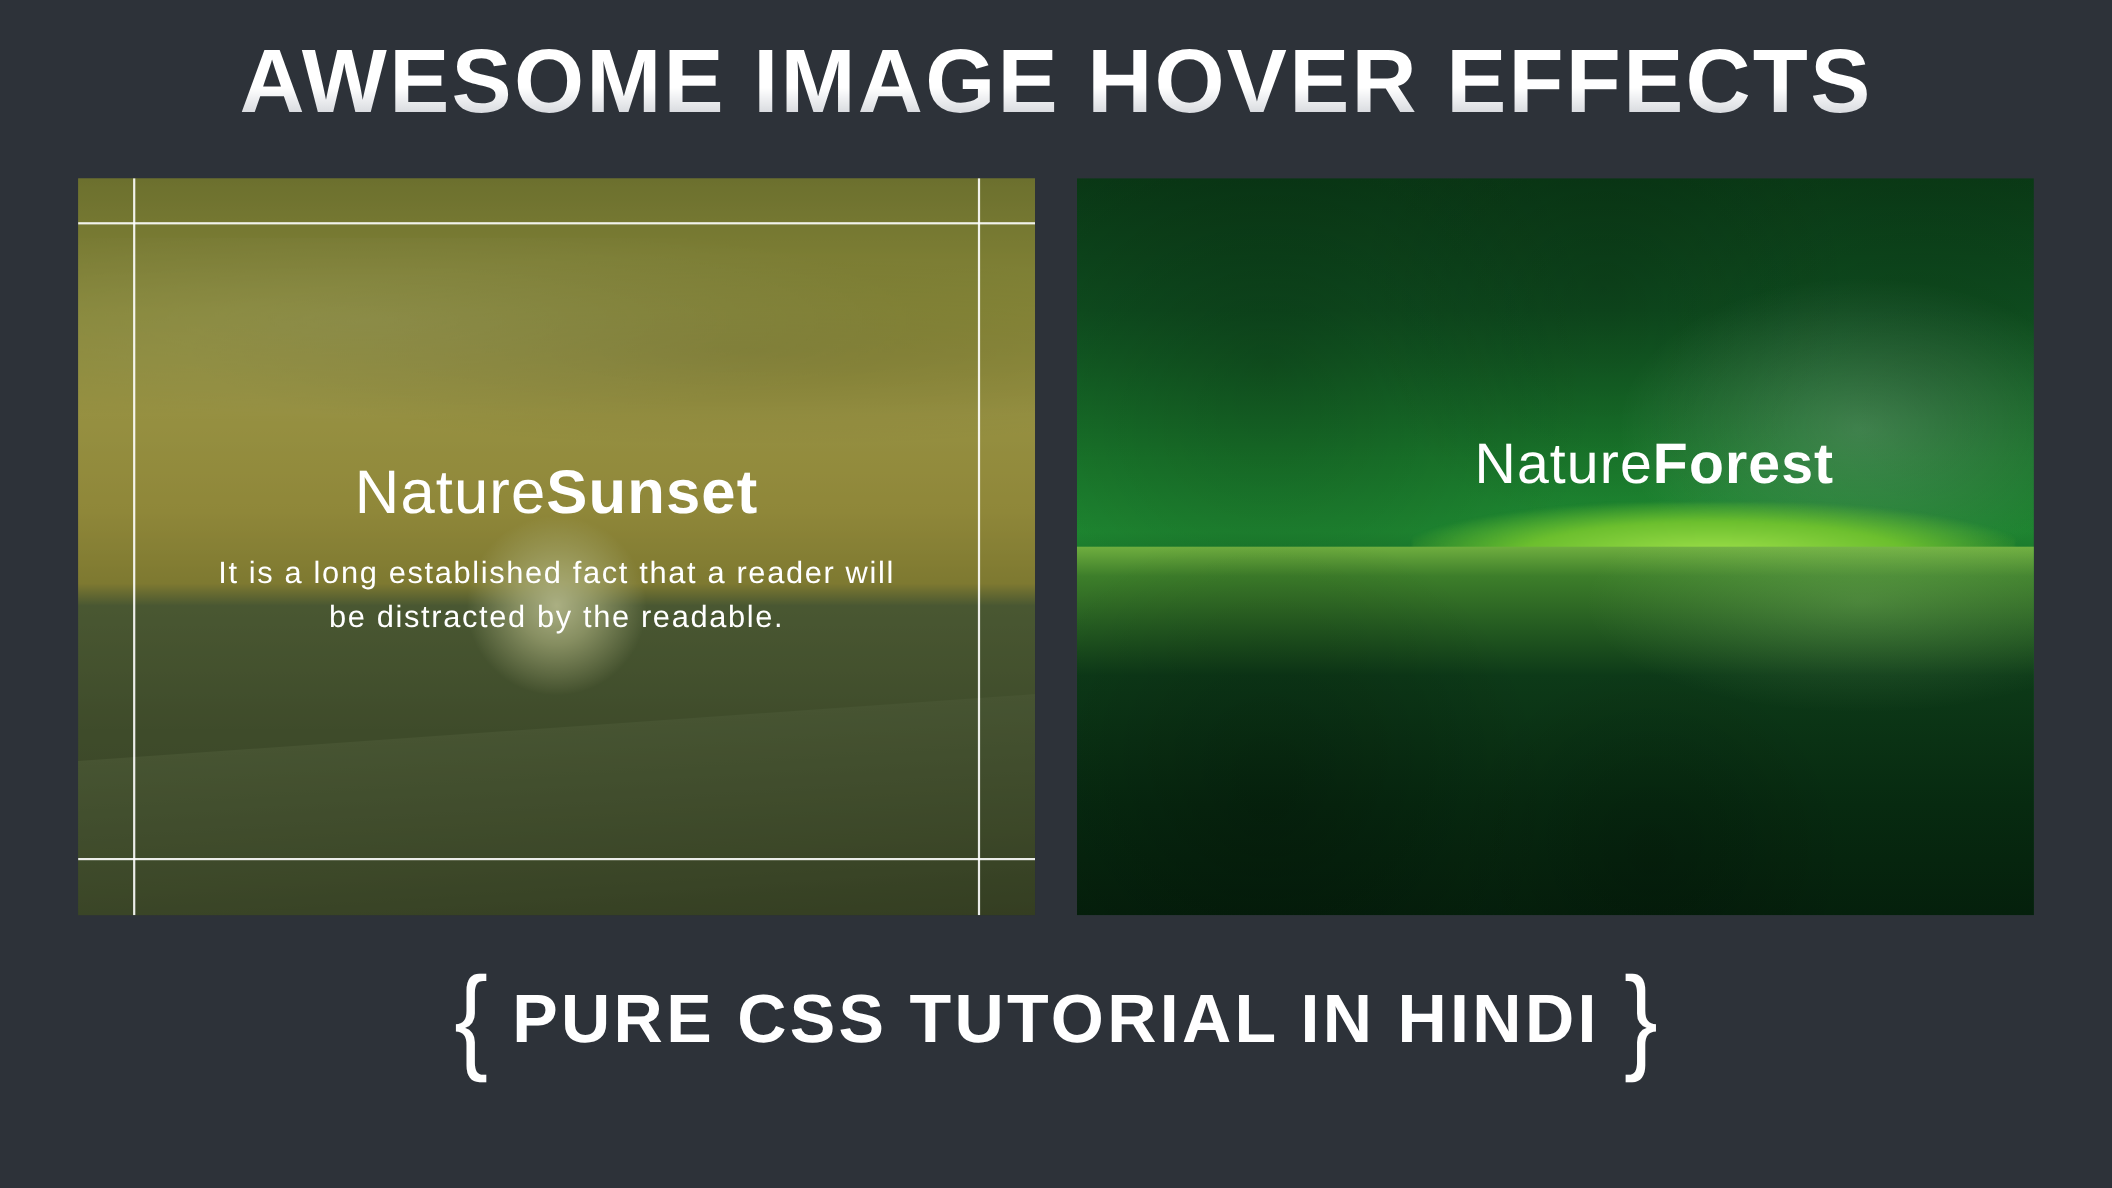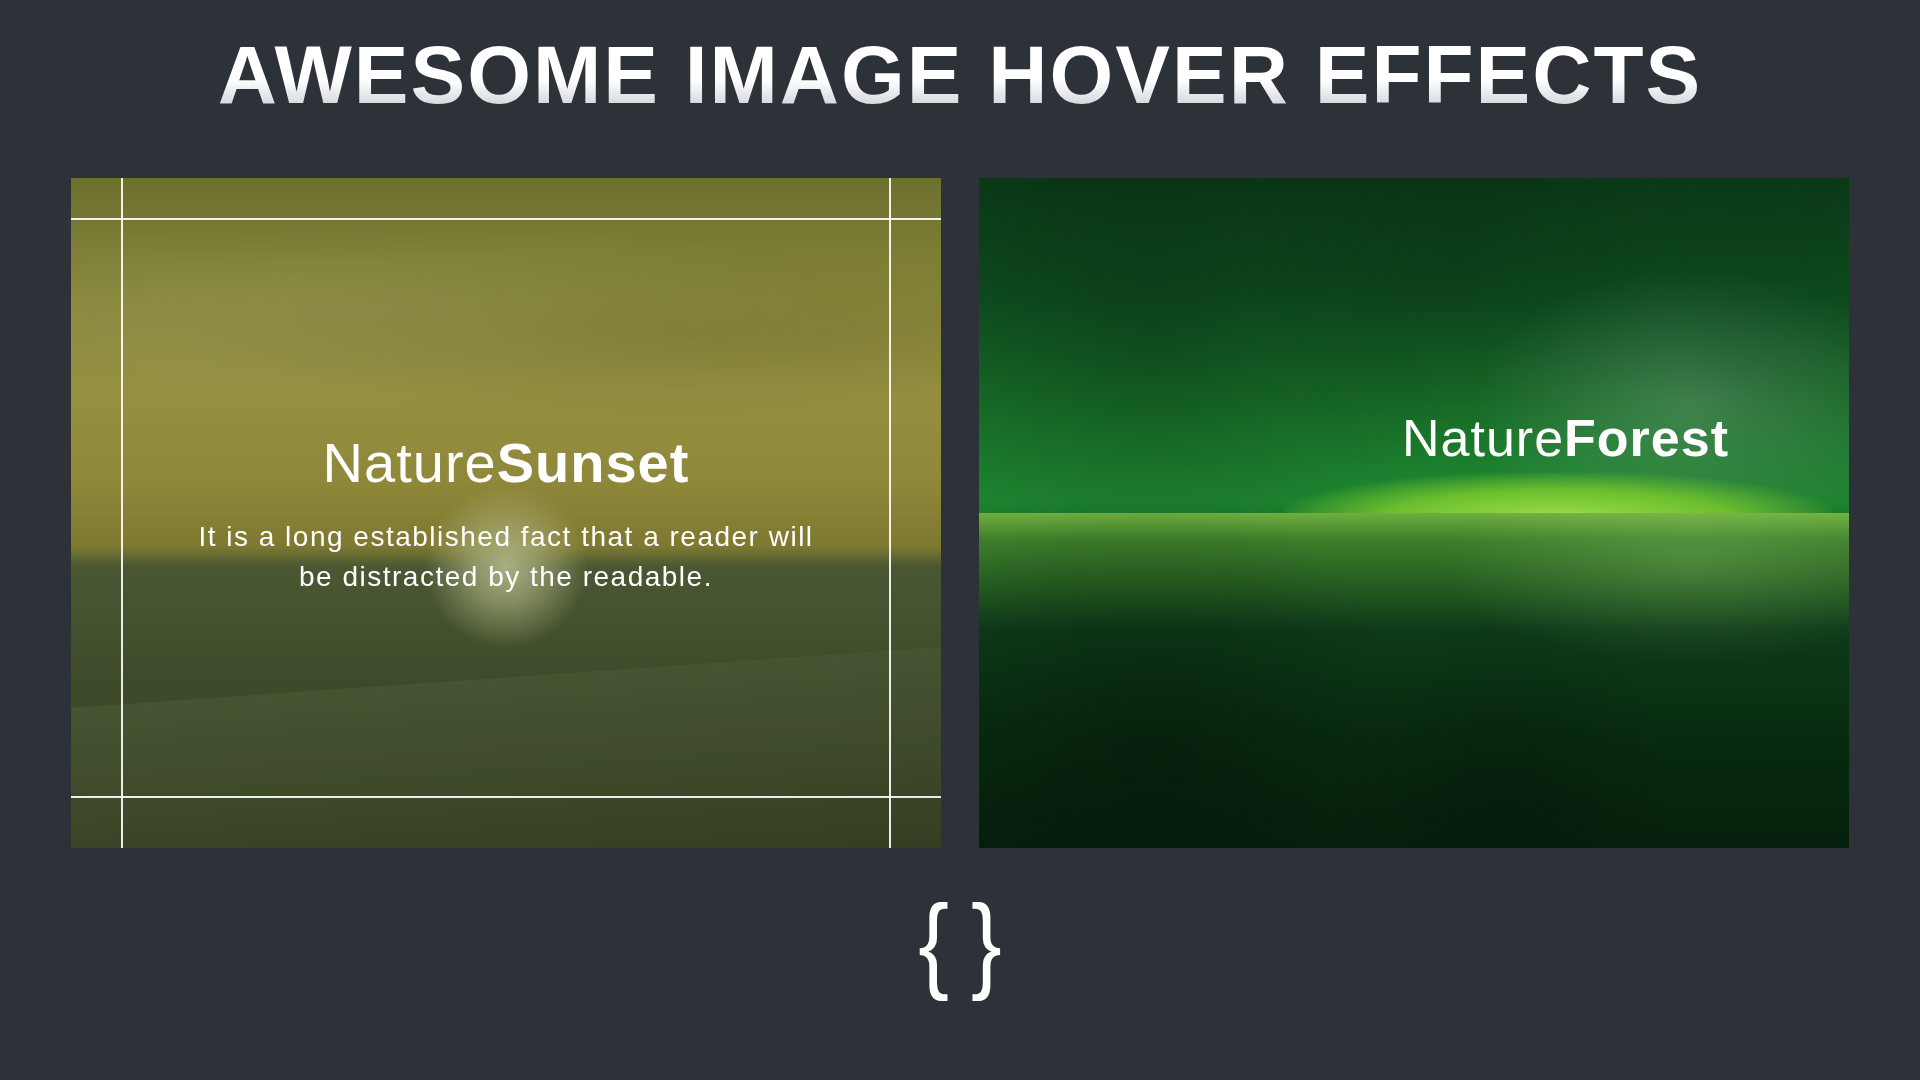--- a/index.html
+++ b/index.html
@@ -21,21 +21,21 @@
     font-weight: 800;
     letter-spacing: 2px;
     background: linear-gradient(to bottom, #ffffff 0%, #ffffff 55%, #b8bcc4 100%);
     -webkit-background-clip: text;
     background-clip: text;
     color: transparent;
   }
 
   
   .row {
-    margin-top: 56px;
+    margin-top: 40px;
     display: flex;
     gap: 38px;
   }
 
   .card {
     width: 870px;
     height: 670px;
     position: relative;
     overflow: hidden;
   }
@@ -137,21 +137,21 @@
       radial-gradient(circle at 20% 70%, rgba(0,0,0,0.25) 0%, rgba(0,0,0,0) 35%),
       radial-gradient(circle at 60% 85%, rgba(0,0,0,0.2) 0%, rgba(0,0,0,0) 30%),
       radial-gradient(ellipse at 82% 15%, rgba(200,255,160,0.18) 0%, rgba(0,0,0,0) 25%);
   }
   .forest-grass {
     position:absolute; left:35%; right:2%; top:44%; height:14%;
     background: radial-gradient(ellipse at 50% 50%, #9ee04a 0%, #6cbf2e 45%, rgba(108,191,46,0) 75%);
     filter: blur(1px);
   }
 
-  .forest .overlay-text { justify-content:flex-start; padding-top:230px; padding-left:300px; align-items:flex-end;}
+  .forest .overlay-text { justify-content:flex-start; padding-top:230px; padding-left:300px; align-items:center;}
   .forest .ot-title { font-size:52px; }
 
   
   .footer {
     margin-top: 48px;
     display:flex;
     align-items:center;
     gap: 22px;
     color:#ffffff;
   }
@@ -204,14 +204,15 @@
       <div class="ot-title">
         <span>Nature</span><span class="bold">Forest</span>
       </div>
     </div>
   </div>
 
 </div>
 
 <div class="footer">
   <span class="brace">{</span>
+  <span class="footer-text">PURE CSS TUTORIAL IN HINDI</span>
   <span class="brace">}</span>
 </div>
 
 </body></html>

